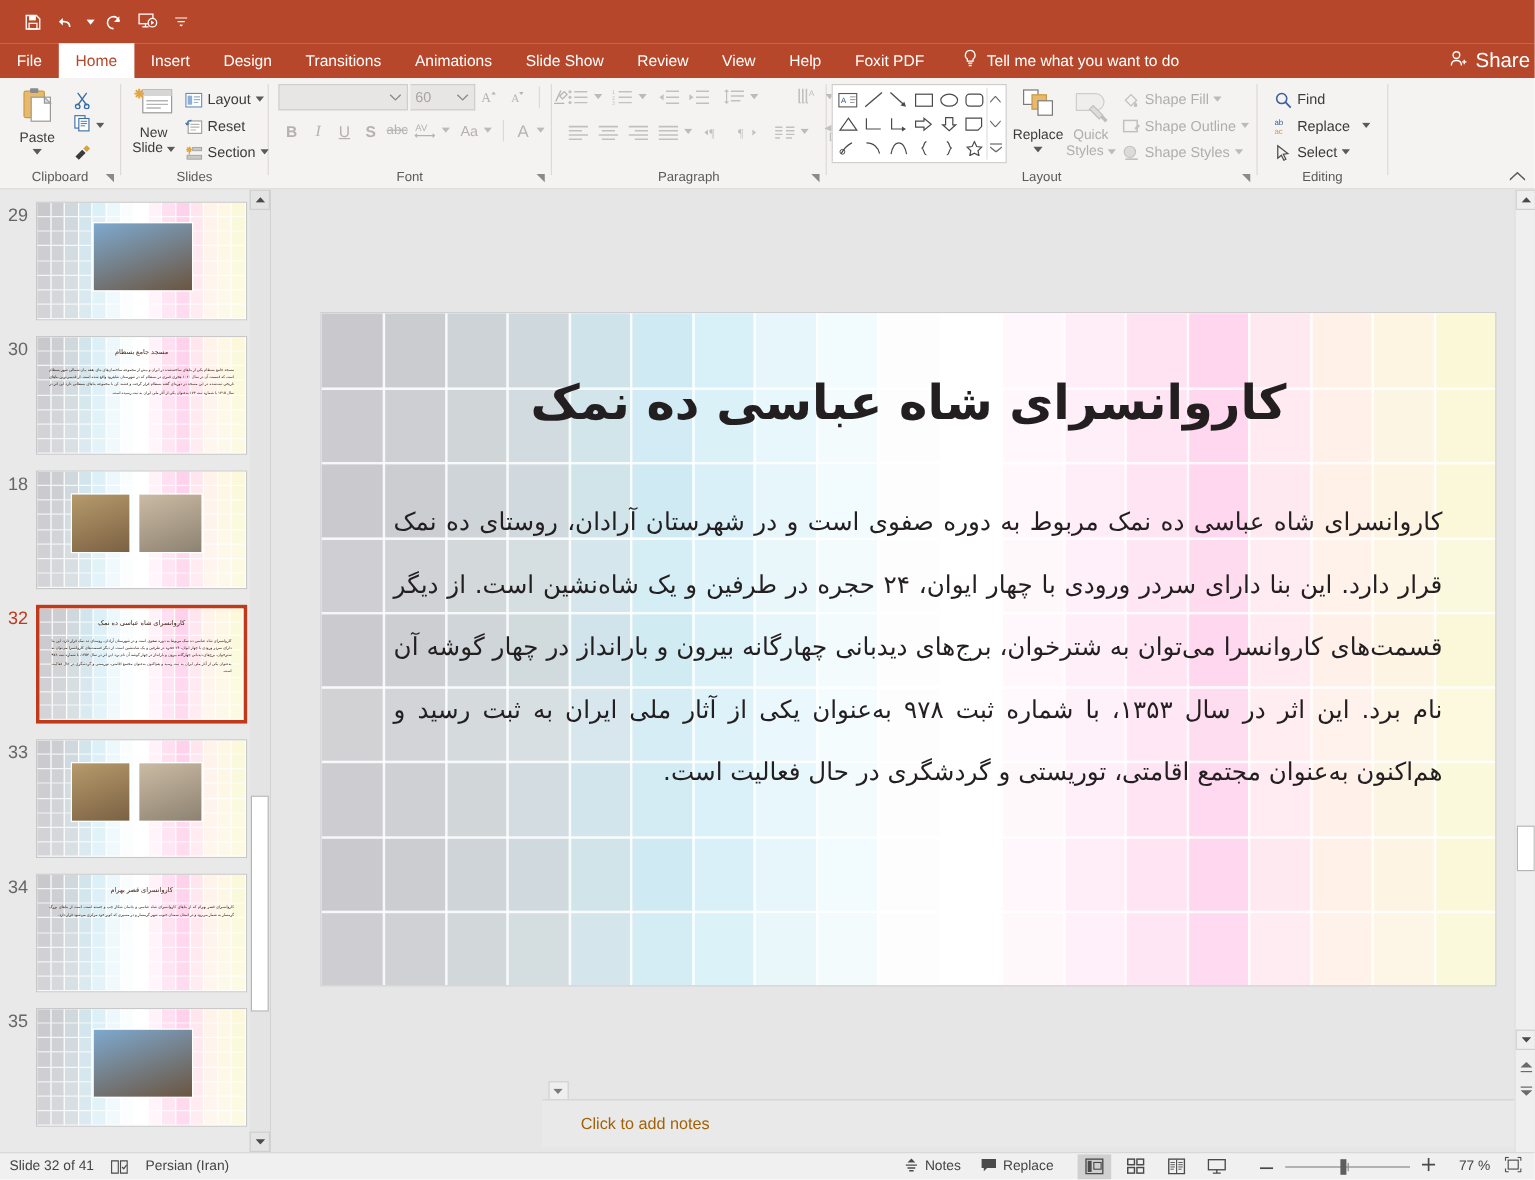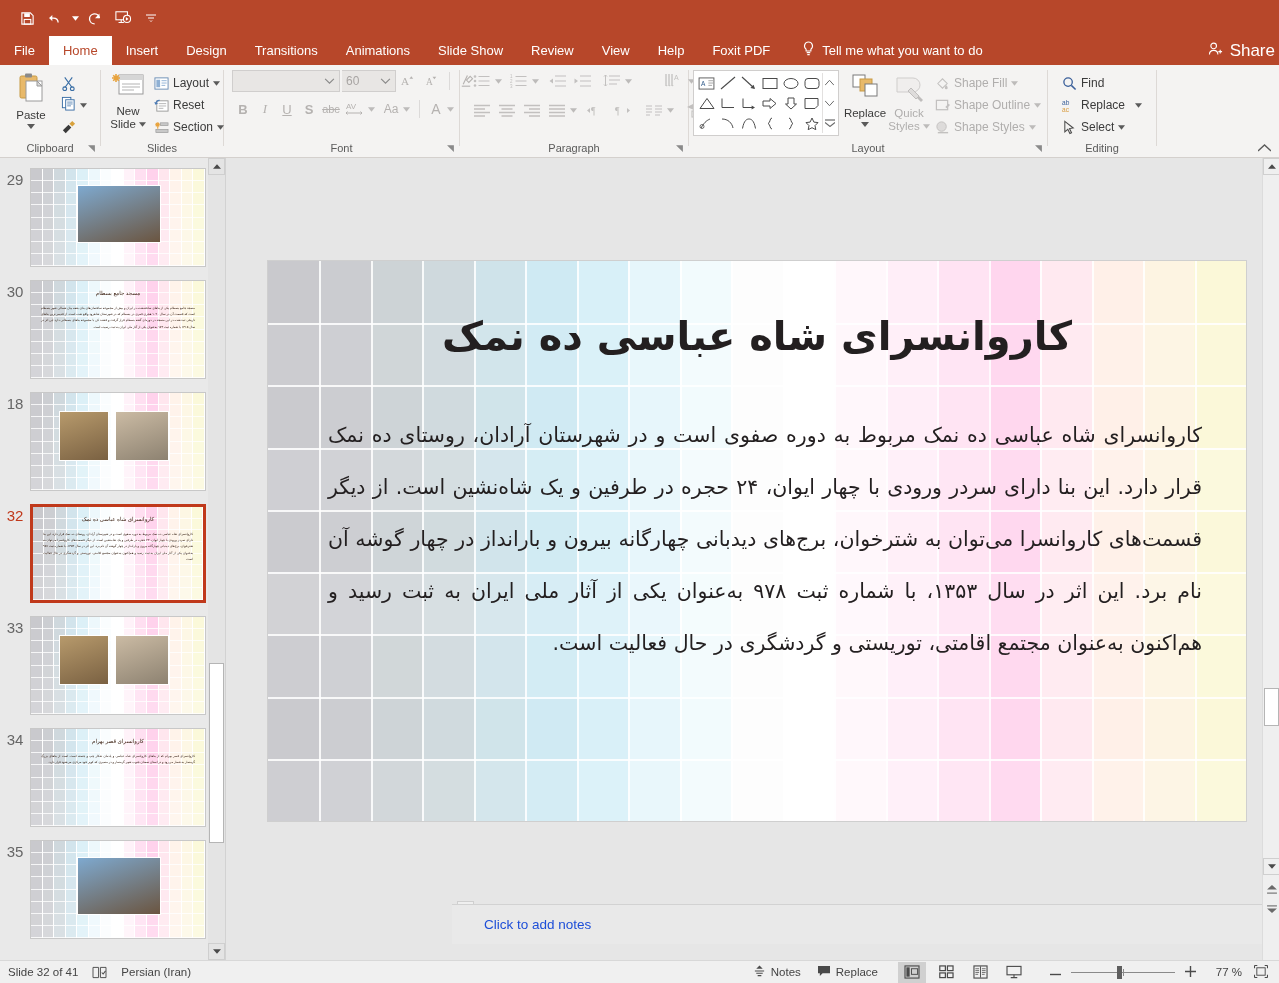--- a/index.html
+++ b/index.html
@@ -165,24 +165,24 @@
   .vscroll {
     position: absolute; right: 0; top: 0; width: 17px; bottom: 0; background: #efefef;
     border-left: 1px solid #dcdcdc;
   }
   .vs-btn { width: 17px; height: 17px; display: flex; align-items: center; justify-content: center;
             font-size: 7px; color: #4a4a4a; border: 1px solid #cfcfcf; background: #efefef; }
   .vs-thumb { position: absolute; left: 1px; width: 15px; background: #fff; border: 1px solid #b5b5b5; }
 
   
   .notes-bar {
-    position: absolute; left: 226px; right: 17px; bottom: 16px; height: 40px;
+    position: absolute; left: 226px; right: 17px; bottom: 4px; height: 40px;
     background: #e9e9e9; border-top: 1px solid #d2d2d2;
     display: flex; align-items: center; padding-left: 32px;
-    color: #1d4ed8; font-size: 13.5px;
+    color: #a16207; font-size: 13.5px;
   }
   .notes-collapse {
     position: absolute; left: 226px; bottom: 40px; width: 26px; height: 22px;
     display: flex; align-items: center; justify-content: center;
   }
   .nc-box { width: 17px; height: 17px; border: 1px solid #cfcfcf; background: #efefef;
             display:flex;align-items:center;justify-content:center;font-size:7px;color:#4a4a4a; }
 
   
   .status {

